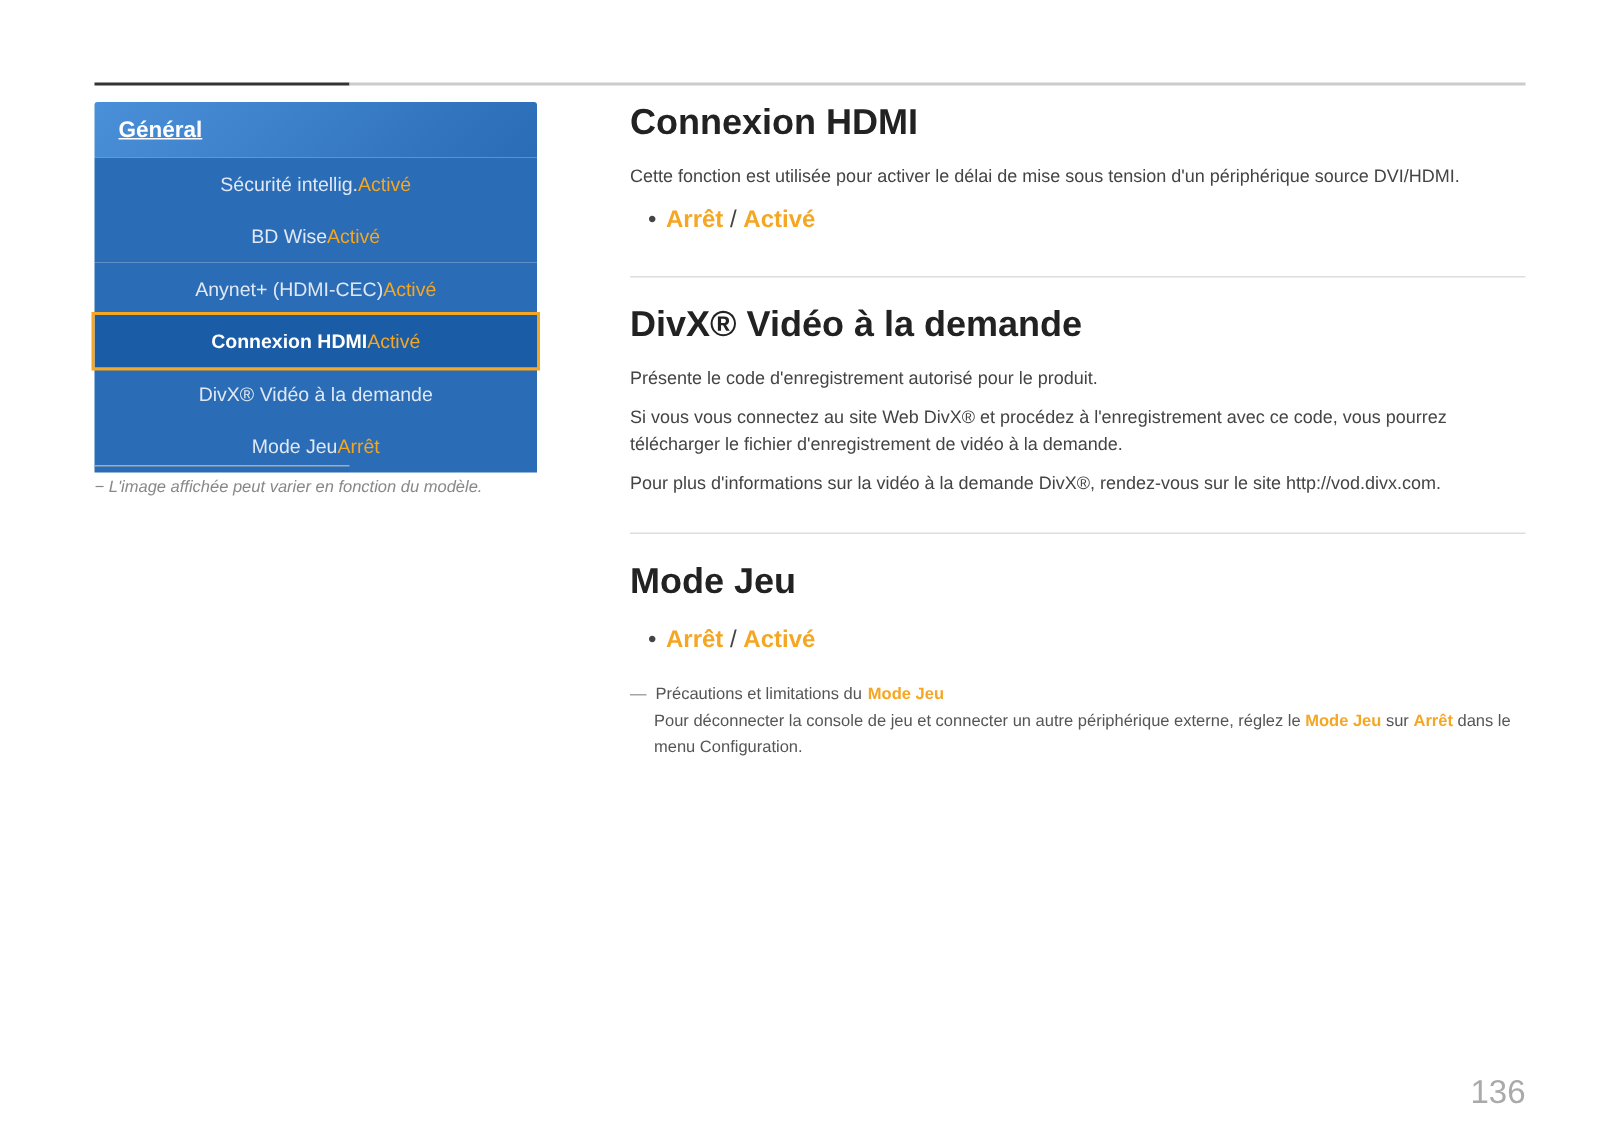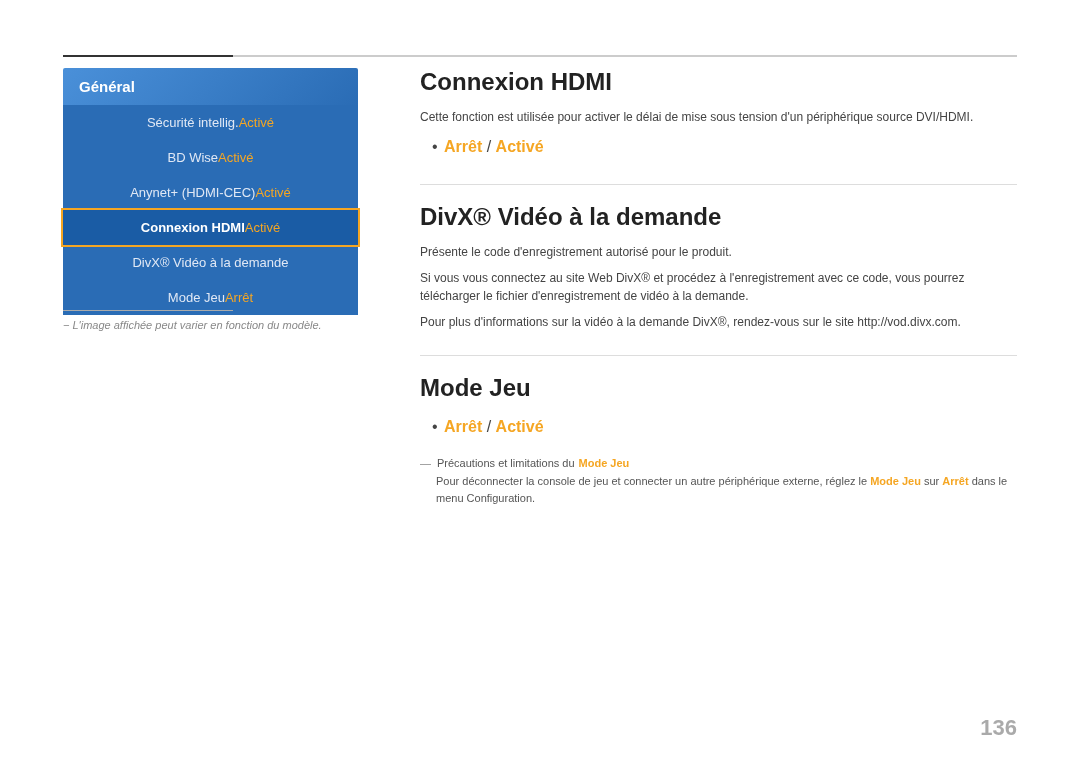--- a/index.html
+++ b/index.html
@@ -42,20 +42,21 @@
       width: 295px;
     }
 
     .sidebar-header {
       background: linear-gradient(135deg, #4a90d9 0%, #2a6cb5 100%);
       color: white;
       font-size: 15px;
       font-weight: bold;
       padding: 10px 16px;
       border-radius: 2px 2px 0 0;
+      text-decoration: underline;
     }
 
     .sidebar-item {
       display: flex;
       justify-content: center;
       align-items: center;
       padding: 10px 16px;
       background: #2a6cb5;
       color: white;
       font-size: 13px;
@@ -181,21 +182,21 @@
       margin-right: 2px;
     }
 
     
     .page-number {
       position: absolute;
       bottom: 22px;
       right: 63px;
       font-size: 22px;
       color: #aaa;
-      font-weight: 700;
+      font-weight: 400;
       text-align: right;
     }
 
   </style>
 </head>
 <body>
 
 <div class="top-border">
   <div class="top-border-dark"></div>
   <div class="top-border-light"></div>

